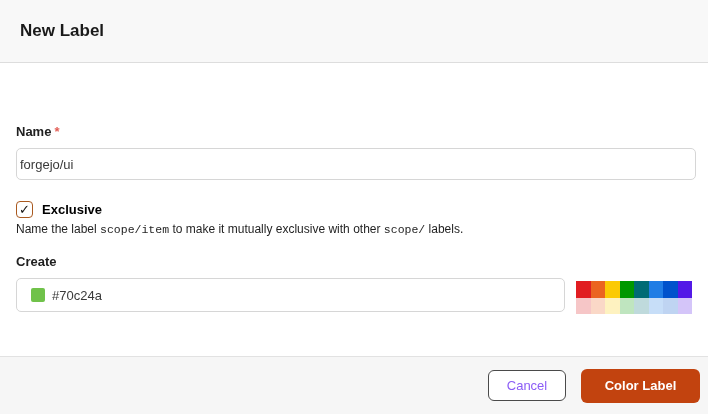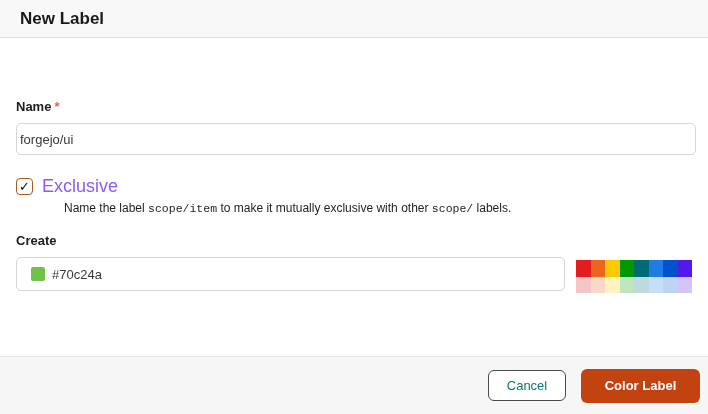--- a/index.html
+++ b/index.html
@@ -7,21 +7,21 @@
   body {
     font-family: "Liberation Sans", "DejaVu Sans", sans-serif;
     background: #ffffff;
     color: #1f1f1f;
     overflow: hidden;
   }
   .dialog { width: 708px; height: 414px; display: flex; flex-direction: column; background: #fff; }
 
   
   .dlg-header {
-    height: 38px;
+    height: 63px;
     background: #f8f8f8;
     border-bottom: 1px solid #dddddd;
     display: flex;
     align-items: center;
     padding: 0 20px;
     flex: 0 0 auto;
   }
   .dlg-title { font-size: 17px; font-weight: bold; color: #1a1a1a; }
 
   
@@ -57,22 +57,22 @@
   .checkbox-box {
     width: 17px; height: 17px;
     border: 1px solid #a9591f;
     border-radius: 4px;
     background: #fff;
     display: flex; align-items: center; justify-content: center;
     cursor: pointer;
     flex: 0 0 auto;
   }
   .checkbox-mark { font-size: 13px; font-weight: bold; color: #111; line-height: 1; margin-top: -1px; }
-  .checkbox-label { font-size: 18px; color: #8b5cf6; cursor: pointer; }
-  .help-text { font-size: 12px; color: #1f1f1f; margin-bottom: 18px; margin-left: 48px; }
+  .checkbox-label { font-size: 13px; color: #000000; cursor: pointer; font-weight: bold; }
+  .help-text { font-size: 12px; color: #1f1f1f; margin-bottom: 18px; }
   .help-text code {
     font-family: "Liberation Mono", "DejaVu Sans Mono", monospace;
     font-size: 11.5px;
     color: #1f1f1f;
   }
 
   .desc-group { margin-bottom: 18px; }
 
   
   .color-row { display: flex; align-items: flex-start; }
@@ -119,21 +119,21 @@
     border-radius: 6px;
     cursor: pointer;
     display: inline-flex;
     align-items: center;
     justify-content: center;
   }
   .btn-cancel {
     width: 78px; height: 31px;
     background: #ffffff;
     border: 1px solid #4a4a4a;
-    color: #0f766e;
+    color: #8b5cf6;
   }
   .btn-create {
     width: 119px; height: 34px;
     border: none;
     font-weight: bold;
     color: #ffffff;
   }
 </style>
 </head>
 <body>

